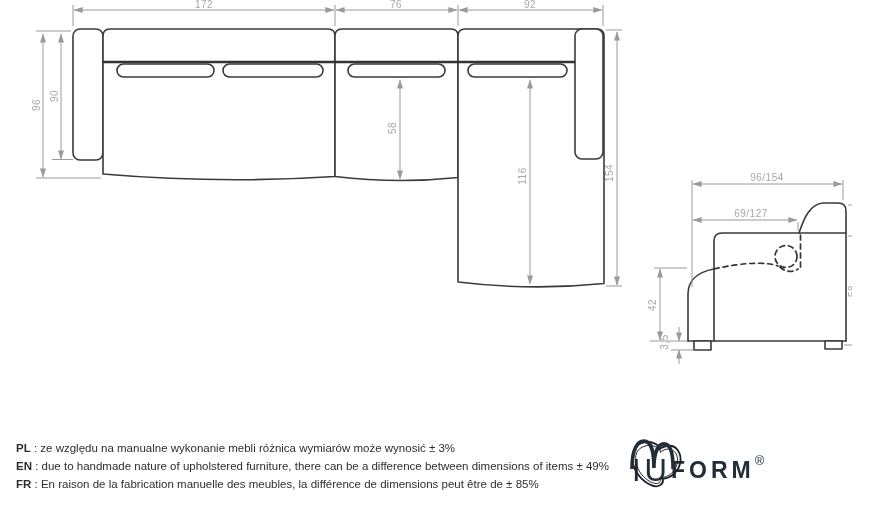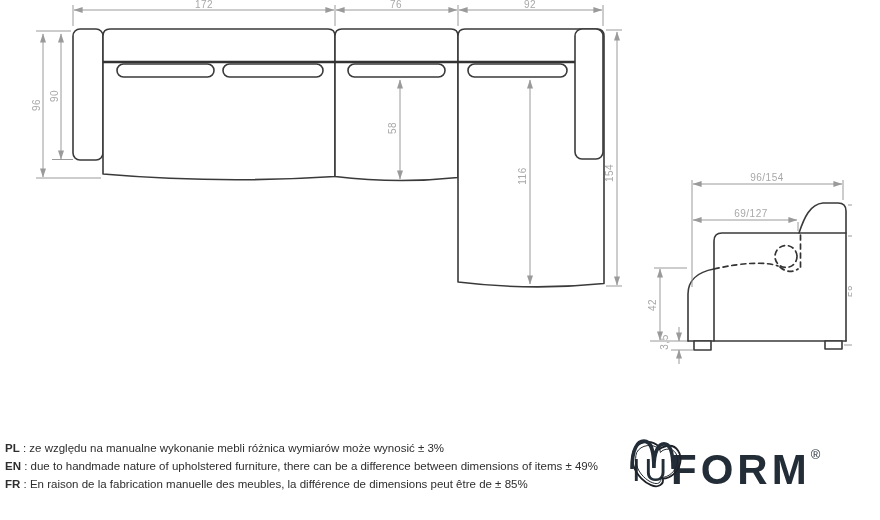--- a/index.html
+++ b/index.html
@@ -5,26 +5,26 @@
   html,body{margin:0;padding:0;background:#fff;}
   #stage{position:relative;width:852px;height:520px;background:#ffffff;overflow:hidden;
          font-family:"Liberation Sans", sans-serif;}
   svg{position:absolute;left:0;top:0;}
   .outline{fill:#ffffff;stroke:#3a3a3a;stroke-width:1.6;stroke-linejoin:round;}
   .thin{fill:none;stroke:#3a3a3a;stroke-width:1.6;stroke-linejoin:round;stroke-linecap:round;}
   .heavy{stroke:#333;stroke-width:2.6;}
   .dash{fill:none;stroke:#333;stroke-width:1.7;stroke-dasharray:5 4;stroke-linecap:round;}
   .dim{stroke:#9a9a9a;stroke-width:1;fill:none;}
   .dimtxt{font:10px "Liberation Sans", sans-serif;fill:#a8a8a8;letter-spacing:.5px;}
-  .notes{position:absolute;left:5px;top:439px;font:11.5px/18px "Liberation Sans", sans-serif;color:#2e2e2e;}
+  .notes{position:absolute;left:16px;top:439px;font:11.5px/18px "Liberation Sans", sans-serif;color:#2e2e2e;}
   .note-lang{font-weight:bold;}
   .logo{position:absolute;left:628px;top:438px;width:250px;height:64px;display:flex;align-items:center;}
   .wordmark{display:flex;align-items:center;color:#232d38;margin-left:4px;}
   .wm-light{font-size:31px;font-weight:400;letter-spacing:4px;line-height:1;}
-  .wm-bold{font-size:42px;font-weight:700;letter-spacing:4px;line-height:1;}
+  .wm-bold{font-size:23px;font-weight:700;letter-spacing:4px;line-height:1;}
   .wm-reg{font-size:13px;font-weight:400;align-self:flex-start;margin-top:-2px;}
 </style>
 </head>
 <body>
 
 <div id="stage">
 
   <svg width="880" height="520" viewBox="0 0 880 520">
     <defs>
       <marker id="arr" markerWidth="10" markerHeight="8" refX="8.6" refY="4" orient="auto-start-reverse" markerUnits="userSpaceOnUse">

